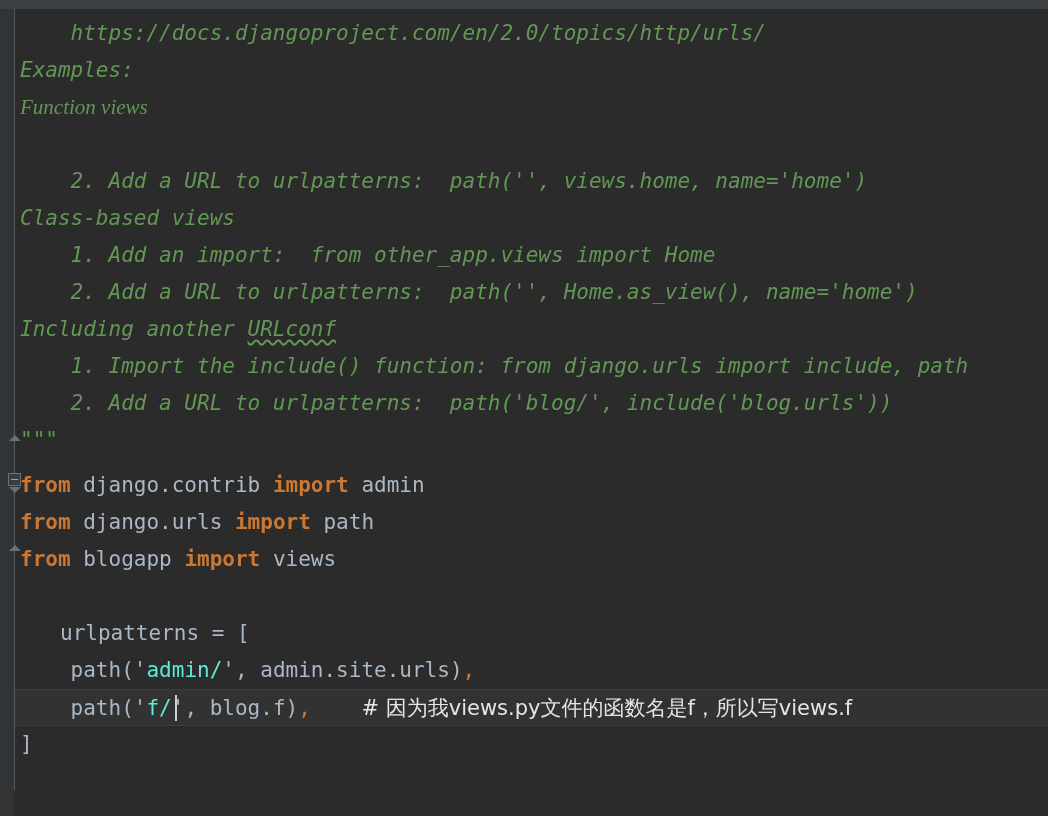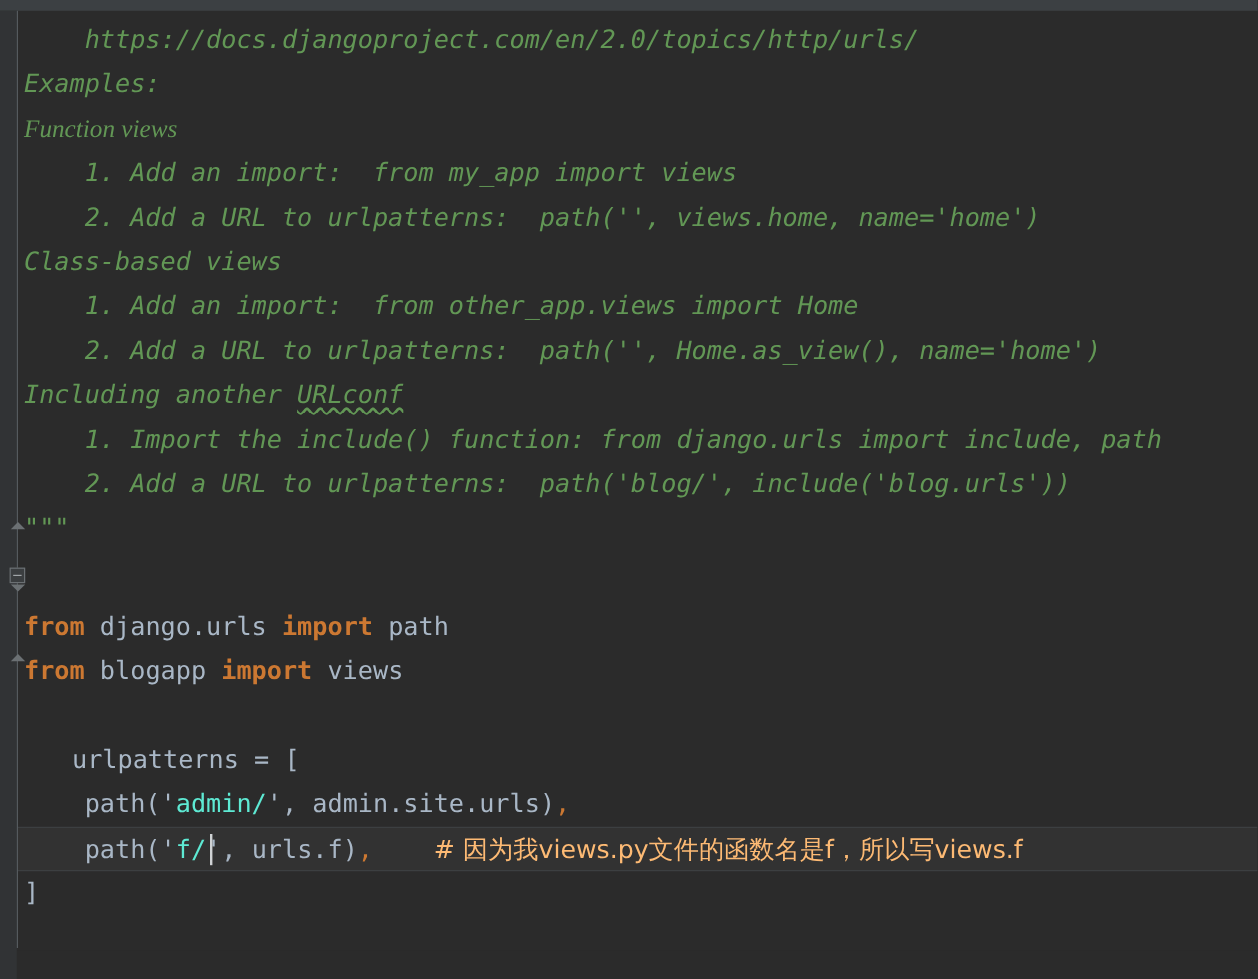--- a/index.html
+++ b/index.html
@@ -100,21 +100,21 @@
     border-bottom: 1px solid #3c3f41;
     box-sizing: border-box;
   }
 
   
   .doc  { color: #629755; font-style: italic; }
   .kw   { color: #cc7832; font-weight: bold; }
   .txt  { color: #a9b7c6; }
   .sq   { color: #a9b7c6; }
   .strc { color: #5eead4; }
-  .com  { color: #fdba74; }
+  .com  { color: #e5e5e5; }
   .punc { color: #cc7832; }
   .brk  { color: #a9b7c6; }
 
   .squiggle {
     text-decoration: underline;
     text-decoration-style: wavy;
     text-decoration-color: #629755;
     text-underline-offset: 3px;
   }
 
@@ -153,44 +153,44 @@
   <div class="fold-cap up" style="top:435px;"></div>
   <div class="fold" style="top:473px;"></div>
   <div class="fold-cap down" style="top:487px;"></div>
   <div class="fold-cap up" style="top:545px;"></div>
 
   <div class="editor">
 
     <div class="line" style="top:6px;"><span class="pad doc">    https://docs.djangoproject.com/en/2.0/topics/http/urls/</span></div>
     <div class="line" style="top:43px;"><span class="pad doc">Examples:</span></div>
     <div class="line" style="top:80px;font-family:Liberation Serif, serif;"><span class="pad doc">Function views</span></div>
-    <div class="line" style="top:117px;"><span class="pad doc">    1. Add an import:  from my_app import views</span></div>
     <div class="line" style="top:154px;"><span class="pad doc">    2. Add a URL to urlpatterns:  path('', views.home, name='home')</span></div>
     <div class="line" style="top:191px;"><span class="pad doc">Class-based views</span></div>
     <div class="line" style="top:228px;"><span class="pad doc">    1. Add an import:  from other_app.views import Home</span></div>
     <div class="line" style="top:265px;"><span class="pad doc">    2. Add a URL to urlpatterns:  path('', Home.as_view(), name='home')</span></div>
     <div class="line" style="top:302px;"><span class="pad doc">Including another </span><span class="doc squiggle">URLconf</span></div>
     <div class="line" style="top:339px;"><span class="pad doc">    1. Import the include() function: from django.urls import include, path</span></div>
     <div class="line" style="top:376px;"><span class="pad doc">    2. Add a URL to urlpatterns:  path('blog/', include('blog.urls'))</span></div>
     <div class="line" style="top:413px;"><span class="pad doc">"""</span></div>
 
     <div class="line" style="top:450px;"></div>
 
+    <div class="line" style="top:458px;"><span class="pad kw">from</span><span class="txt"> django.contrib </span><span class="kw">import</span><span class="txt"> admin</span></div>
 
     <div class="line" style="top:495px;"><span class="pad kw">from</span><span class="txt"> django.urls </span><span class="kw">import</span><span class="txt"> path</span></div>
 
     <div class="line" style="top:532px;"><span class="pad kw">from</span><span class="txt"> blogapp </span><span class="kw">import</span><span class="txt"> views</span></div>
 
     <div class="line" style="top:569px;"></div>
 
     <div class="line" style="top:606px;margin-left:40px;"><span class="pad txt">urlpatterns = [</span></div>
 
     <div class="line" style="top:643px;"><span class="pad txt">    path(</span><span class="sq">'</span><span class="strc">admin/</span><span class="sq">'</span><span class="txt">, admin.site.urls</span><span class="txt">)</span><span class="punc">,</span></div>
 
-    <div class="line current" style="top:680px;"><span class="pad txt">    path(</span><span class="sq">'</span><span class="strc">f/</span><span class="sq">'</span><span class="txt">, urls.f</span><span class="txt">)</span><span class="punc">,</span><span class="txt">    </span><span class="com cjk"># 因为我views.py文件的函数名是f，所以写views.f</span></div>
+    <div class="line current" style="top:680px;"><span class="pad txt">    path(</span><span class="sq">'</span><span class="strc">f/</span><span class="sq">'</span><span class="txt">, blog.f</span><span class="txt">)</span><span class="punc">,</span><span class="txt">    </span><span class="com cjk"># 因为我views.py文件的函数名是f，所以写views.f</span></div>
 
     <div class="line" style="top:717px;"><span class="pad brk">]</span></div>
 
     <div class="caret" style="left:160px; top:686px;"></div>
 
   </div>
 
 
 </div>
 

